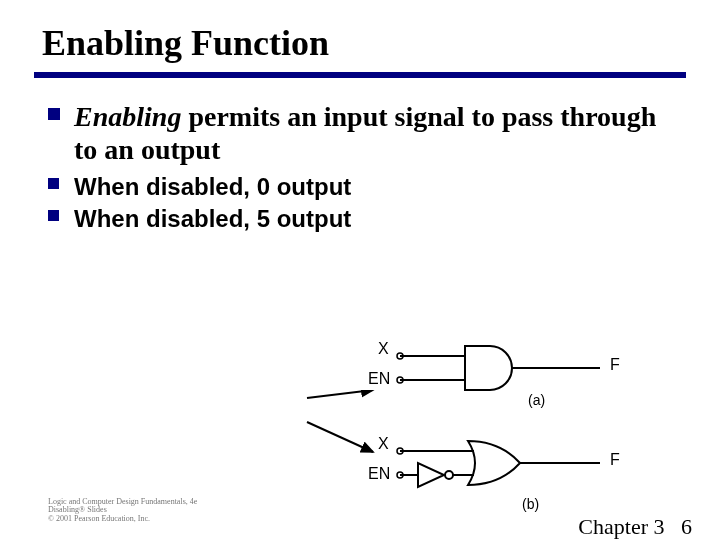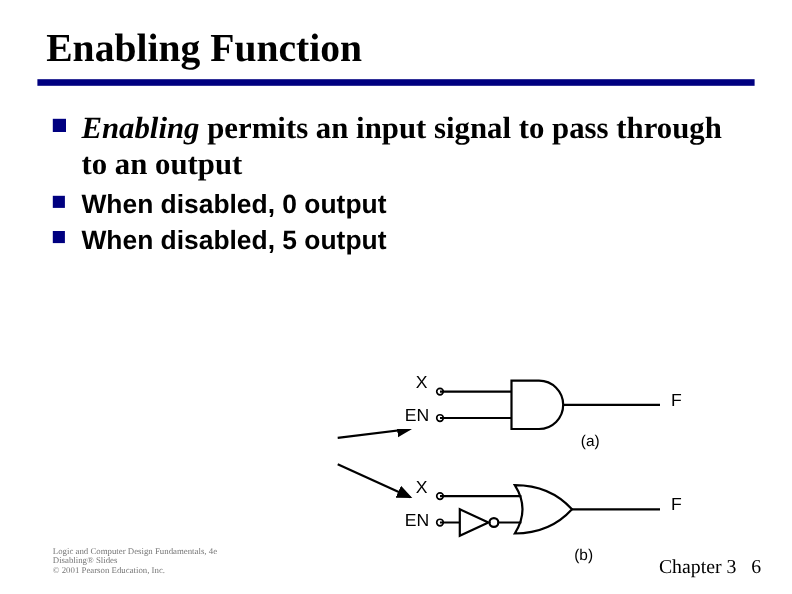--- a/index.html
+++ b/index.html
@@ -99,22 +99,22 @@
     bottom: 16px;
     font-family: Liberation Serif, serif;
     font-size: 8px;
     color: #777;
     line-height: 1.1;
     margin-left: 44px;
   }
   .footer-right {
     position: absolute;
     right: 28px;
-    bottom: 14px;
-    font-size: 18px;
+    bottom: 0;
+    font-size: 22px;
     font-family: "Times New Roman", Times, serif;
   }
 </style>
 </head>
 <body>
 
 <div class="slide">
   <h1 class="title">Enabling Function</h1>
   <div class="rule"></div>
 

